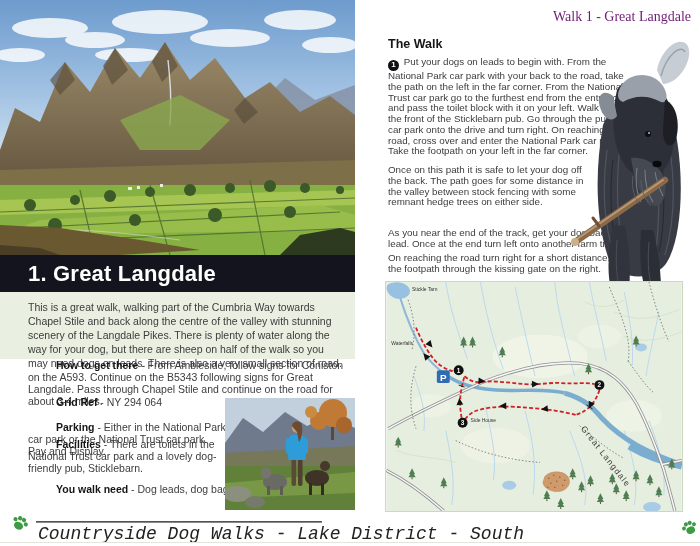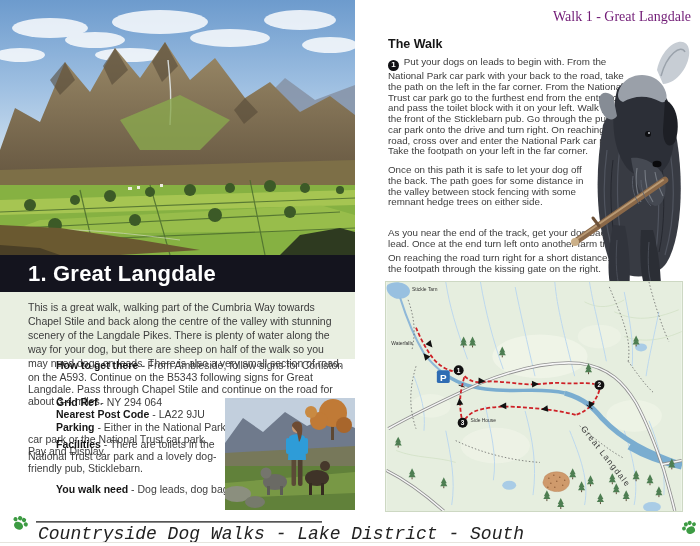--- a/index.html
+++ b/index.html
@@ -131,21 +131,20 @@
   <div id="title-bar" class="abs">
     <h1>1. Great Langdale</h1>
   </div>
 
   <div id="intro-box" class="abs">
     <p>This is a great walk, walking part of the Cumbria Way towards Chapel Stile and back along the centre of the valley with stunning scenery of the Langdale Pikes. There is plenty of water along the way for your dog, but there are sheep on half of the walk so you may need dogs on leads. There is also a very small section of road.</p>
   </div>
 
   <p id="sec-howto" class="sec abs"><b>How to get there</b><span> - From Ambleside, follow signs for Coniston on the A593. Continue on the B5343 following signs for Great Langdale. Pass through Chapel Stile and continue on the road for about 3-4 miles.</span></p>
   <p id="sec-grid" class="sec abs"><b>Grid Ref</b><span> - NY 294 064</span></p>
-  <p id="sec-post" class="sec abs"><b>Nearest Post Code</b><span> - LA22 9JU</span></p>
   <p id="sec-parking" class="sec abs"><b>Parking</b><span> - Either in the National Park car park or the National Trust car park. Pay and Display.</span></p>
   <p id="sec-facilities" class="sec abs"><b>Facilities</b><span> - There are toilets in the National Trust car park and a lovely dog-friendly pub, Sticklebarn.</span></p>
   <p id="sec-need" class="sec abs"><b>You walk need</b><span> - Dog leads, dog bags</span></p>
 
   <svg id="photo-woman" class="abs" viewBox="0 0 130 112" preserveAspectRatio="none">
     <rect x="0" y="0" width="130" height="48" fill="#c2cfdd"></rect>
     <polygon points="0,45 18,20 38,34 60,14 82,28 104,18 130,30 130,60 0,60" fill="#6f7a8c"></polygon>
     <polygon points="0,55 130,48 130,72 0,78" fill="#77785a"></polygon>
     <rect x="0" y="68" width="130" height="44" fill="#61813a"></rect>
     <polygon points="0,85 130,74 130,95 0,100" fill="#7e9d48" opacity=".8"></polygon>

